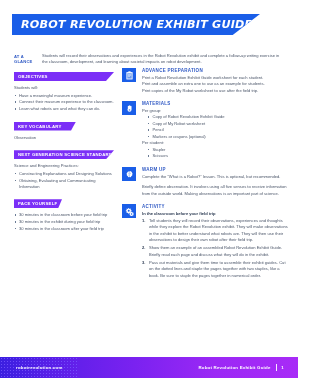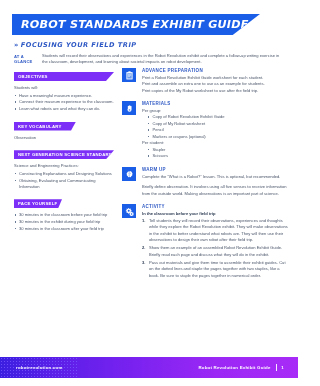--- a/index.html
+++ b/index.html
@@ -117,26 +117,23 @@
   .footer-sep{
     width:0.8px;height:7px;background:#ffffff;margin:0 5px;opacity:0.9;
   }
 </style>
 </head>
 <body>
 
 <div class="page">
 
   <div class="title-banner">
-    <div class="title-text"><span>ROBOT STANDARDS</span><span class="light"> EXHIBIT GUIDE</span></div>
-  </div>
-
-  <div class="subtitle">
-    <span class="arrow">»</span><span>FOCUSING YOUR FIELD TRIP</span>
-  </div>
+    <div class="title-text"><span>ROBOT REVOLUTION</span><span class="light"> EXHIBIT GUIDE</span></div>
+  </div>
+
 
   <div class="glance">
     <div class="glance-label">AT A GLANCE</div>
     <div class="glance-text">Students will record their observations and experiences in the Robot Revolution exhibit and complete a follow-up writing exercise in the classroom, development, and learning about societal impacts on robot development.</div>
   </div>
 
   <div class="left-col">
 
     <div class="sec-banner wide">
       <span class="sec-banner-text">OBJECTIVES</span>

